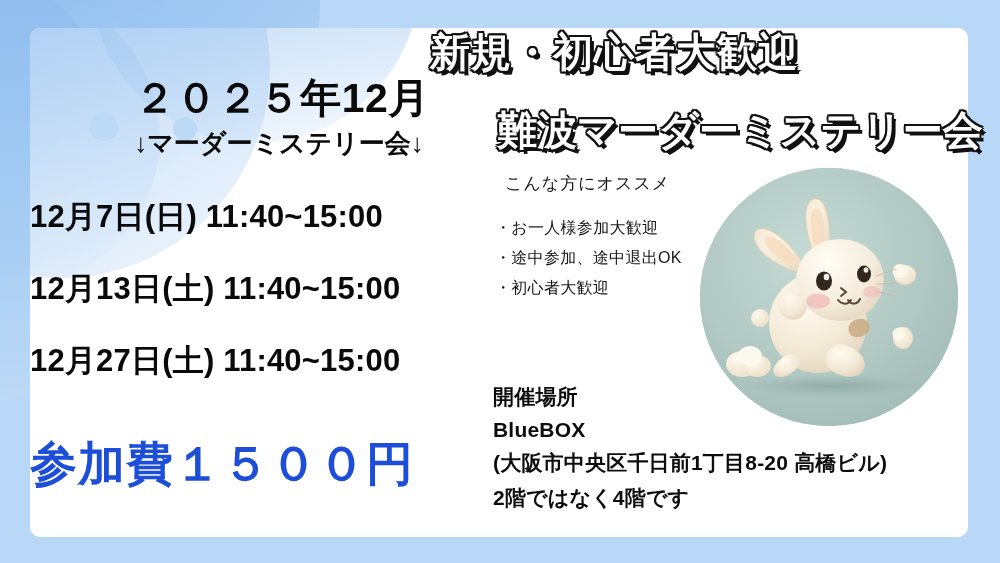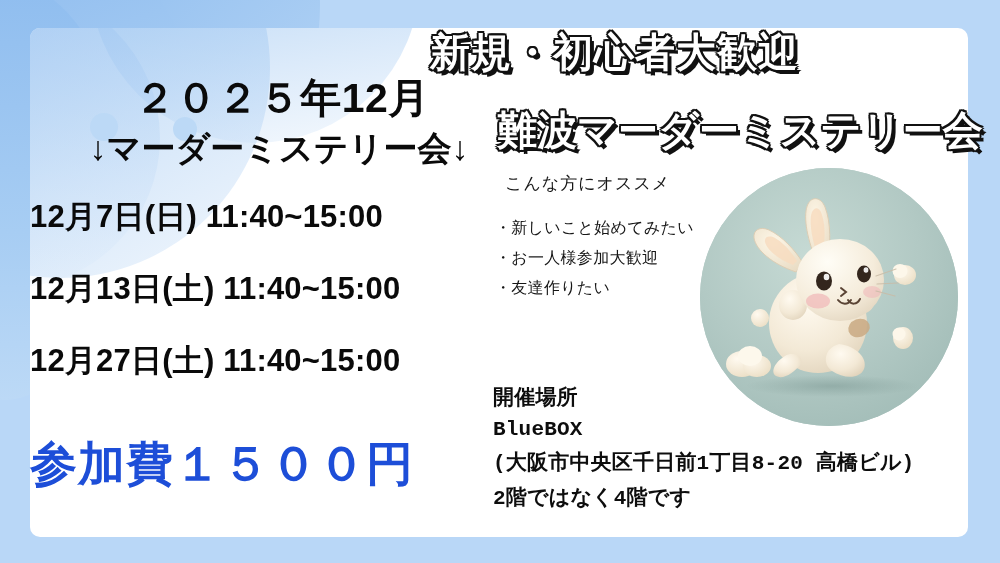--- a/index.html
+++ b/index.html
@@ -75,21 +75,21 @@
   }
   .year-line{
     position:absolute;left:32px;top:43px;width:440px;
     text-align:center;
     font-size:41px;font-weight:700;color:#0a0a0a;
     letter-spacing:.5px;white-space:nowrap;
   }
   .subtitle-line{
     position:absolute;left:8px;top:98px;width:482px;
     text-align:center;
-    font-size:34px;font-weight:700;color:#0a0a0a;
+    font-size:26px;font-weight:700;color:#0a0a0a;
     letter-spacing:0px;white-space:nowrap;
   }
   .schedule{
     position:absolute;left:0px;top:168px;width:500px;
   }
   .sched-row{
     font-size:31px;font-weight:700;color:#0a0a0a;
     text-align:left;white-space:nowrap;
     margin:0 0 30px 0;letter-spacing:.2px;
   }
@@ -137,21 +137,21 @@
   .reco-item{
     font-size:16px;font-weight:400;color:#161616;
     white-space:nowrap;margin-bottom:9px;letter-spacing:.3px;
   }
 
   .venue{
     position:absolute;left:493px;top:383px;width:480px;
   }
   .venue-line{
     font-size:21px;font-weight:700;color:#0d0d0d;
-    white-space:nowrap;margin-bottom:7px;letter-spacing:.2px;font-family:Liberation Mono, monospace;
+    white-space:nowrap;margin-bottom:7px;letter-spacing:.2px;
   }
 
   
   .rabbit-circle{
     position:absolute;left:700px;top:168px;width:258px;height:258px;
     border-radius:50%;overflow:hidden;
     background:radial-gradient(circle at 42% 36%, #c2d6d1 0%, #b4cbc6 45%, #a3bdb8 100%);
   }
   .rabbit-circle svg{display:block;width:100%;height:100%;}
 </style>
@@ -193,23 +193,23 @@
       <div class="fee">参加費１５００円</div>
     </div>
 
     <div class="headline-1">新規・初心者大歓迎</div>
 
     <div class="headline-2">難波マーダーミステリー会</div>
 
     <div class="reco-head">こんな方にオススメ</div>
 
     <div class="reco-list">
-      <div class="reco-item">・新しいこと始めてみたい</div>
       <div class="reco-item">・お一人様参加大歓迎</div>
-      <div class="reco-item">・友達作りたい</div>
+      <div class="reco-item">・途中参加、途中退出OK</div>
+      <div class="reco-item">・初心者大歓迎</div>
     </div>
 
     <div class="venue">
       <div class="venue-line">開催場所</div>
       <div class="venue-line">BlueBOX</div>
       <div class="venue-line">(大阪市中央区千日前1丁目8-20 高橋ビル)</div>
       <div class="venue-line">2階ではなく4階です</div>
     </div>
 
     <div class="rabbit-circle">

